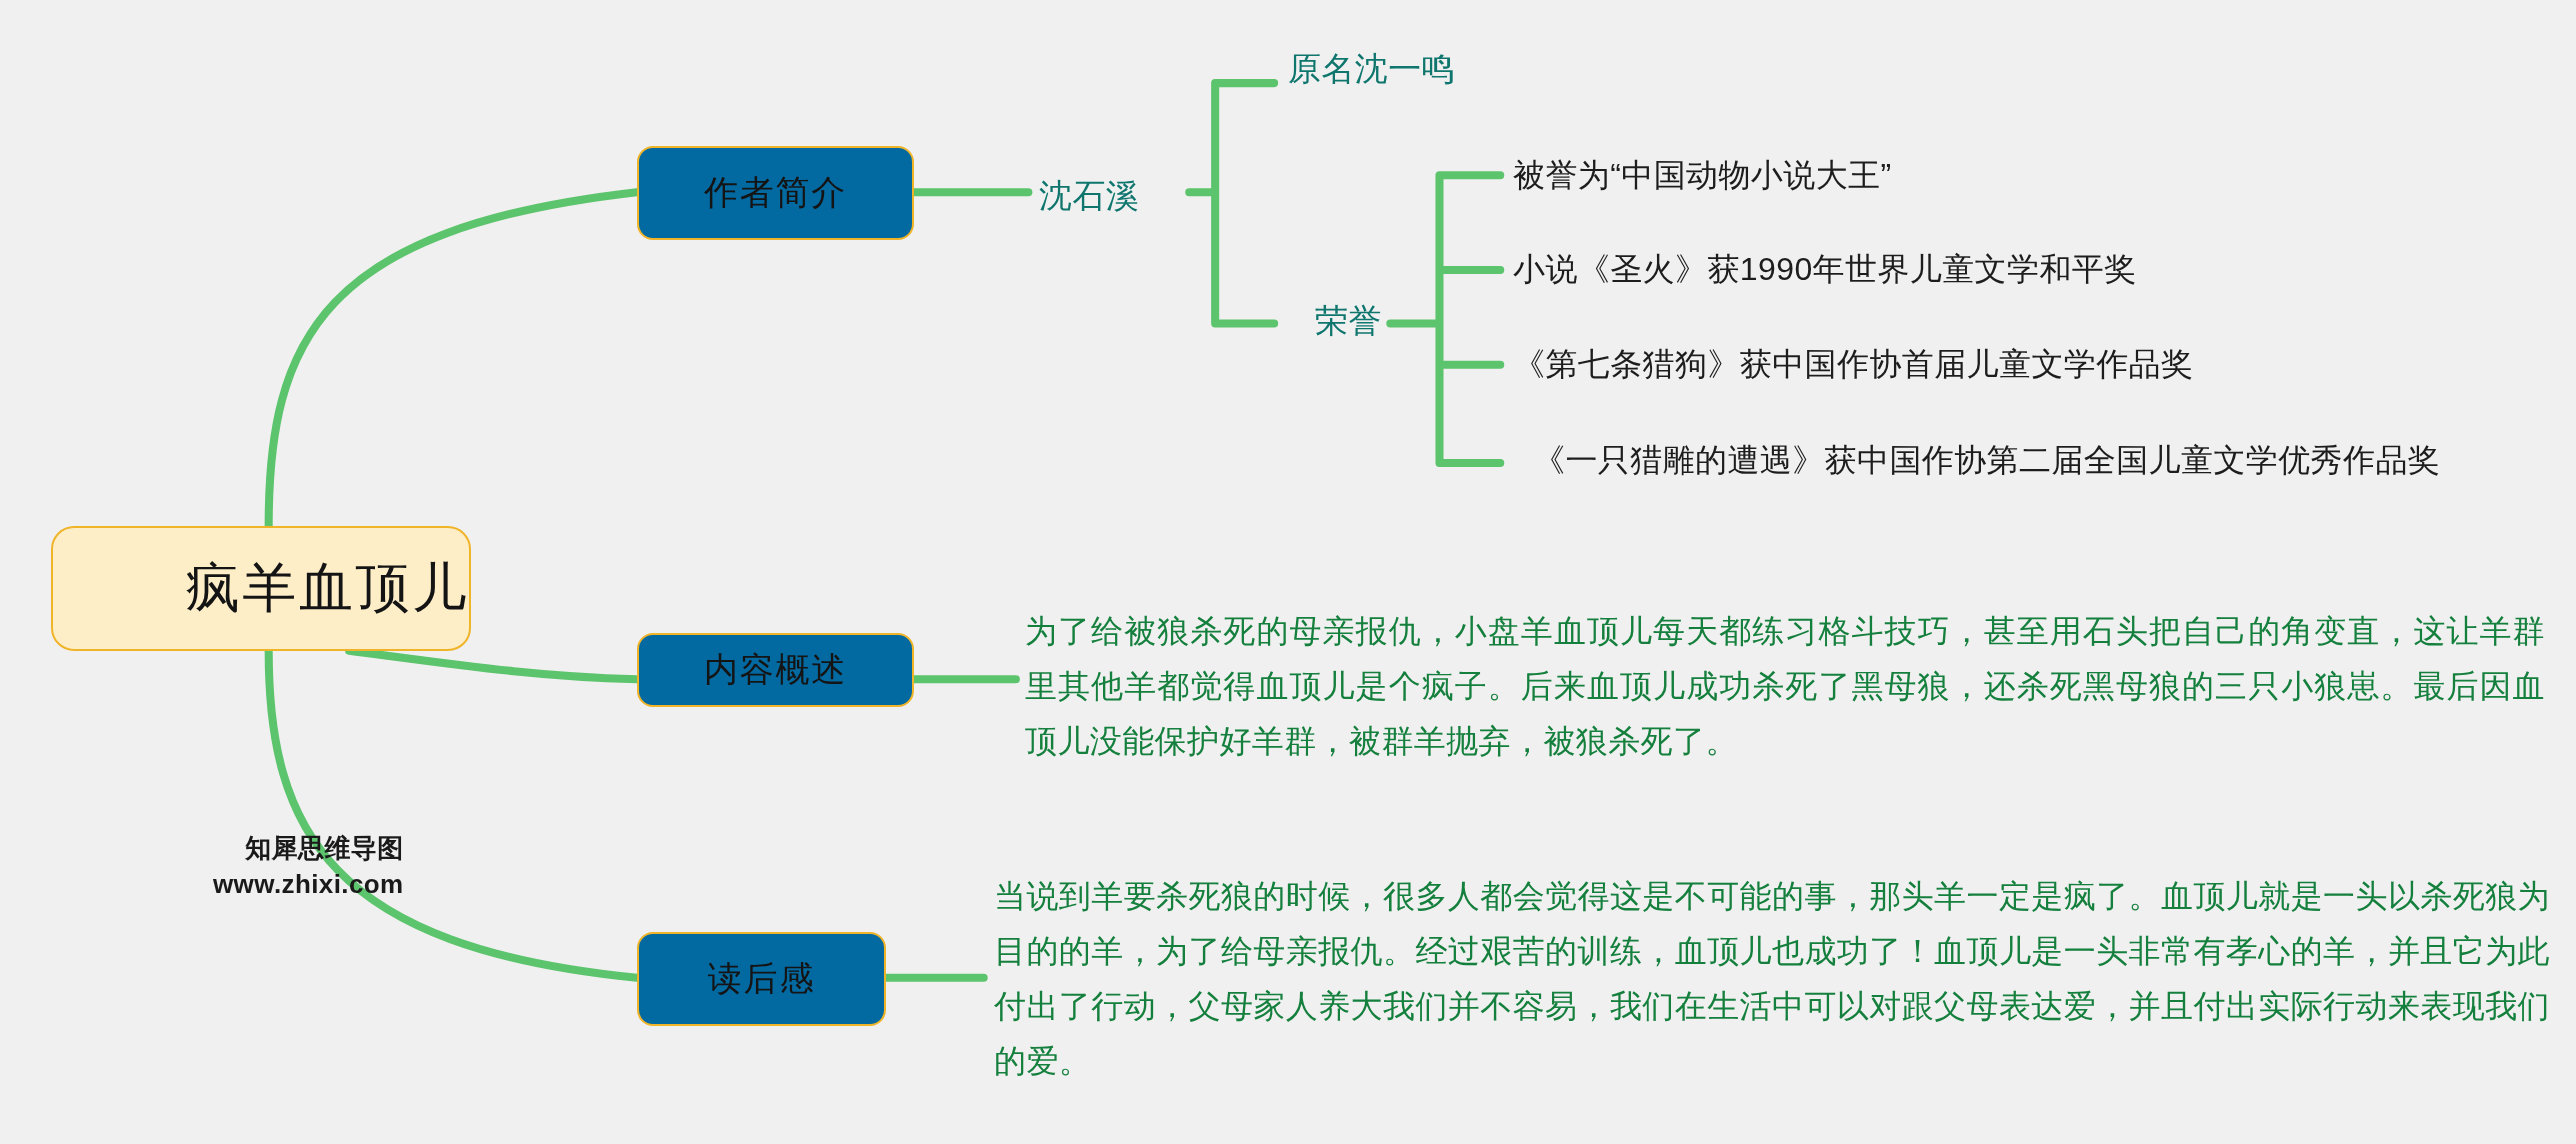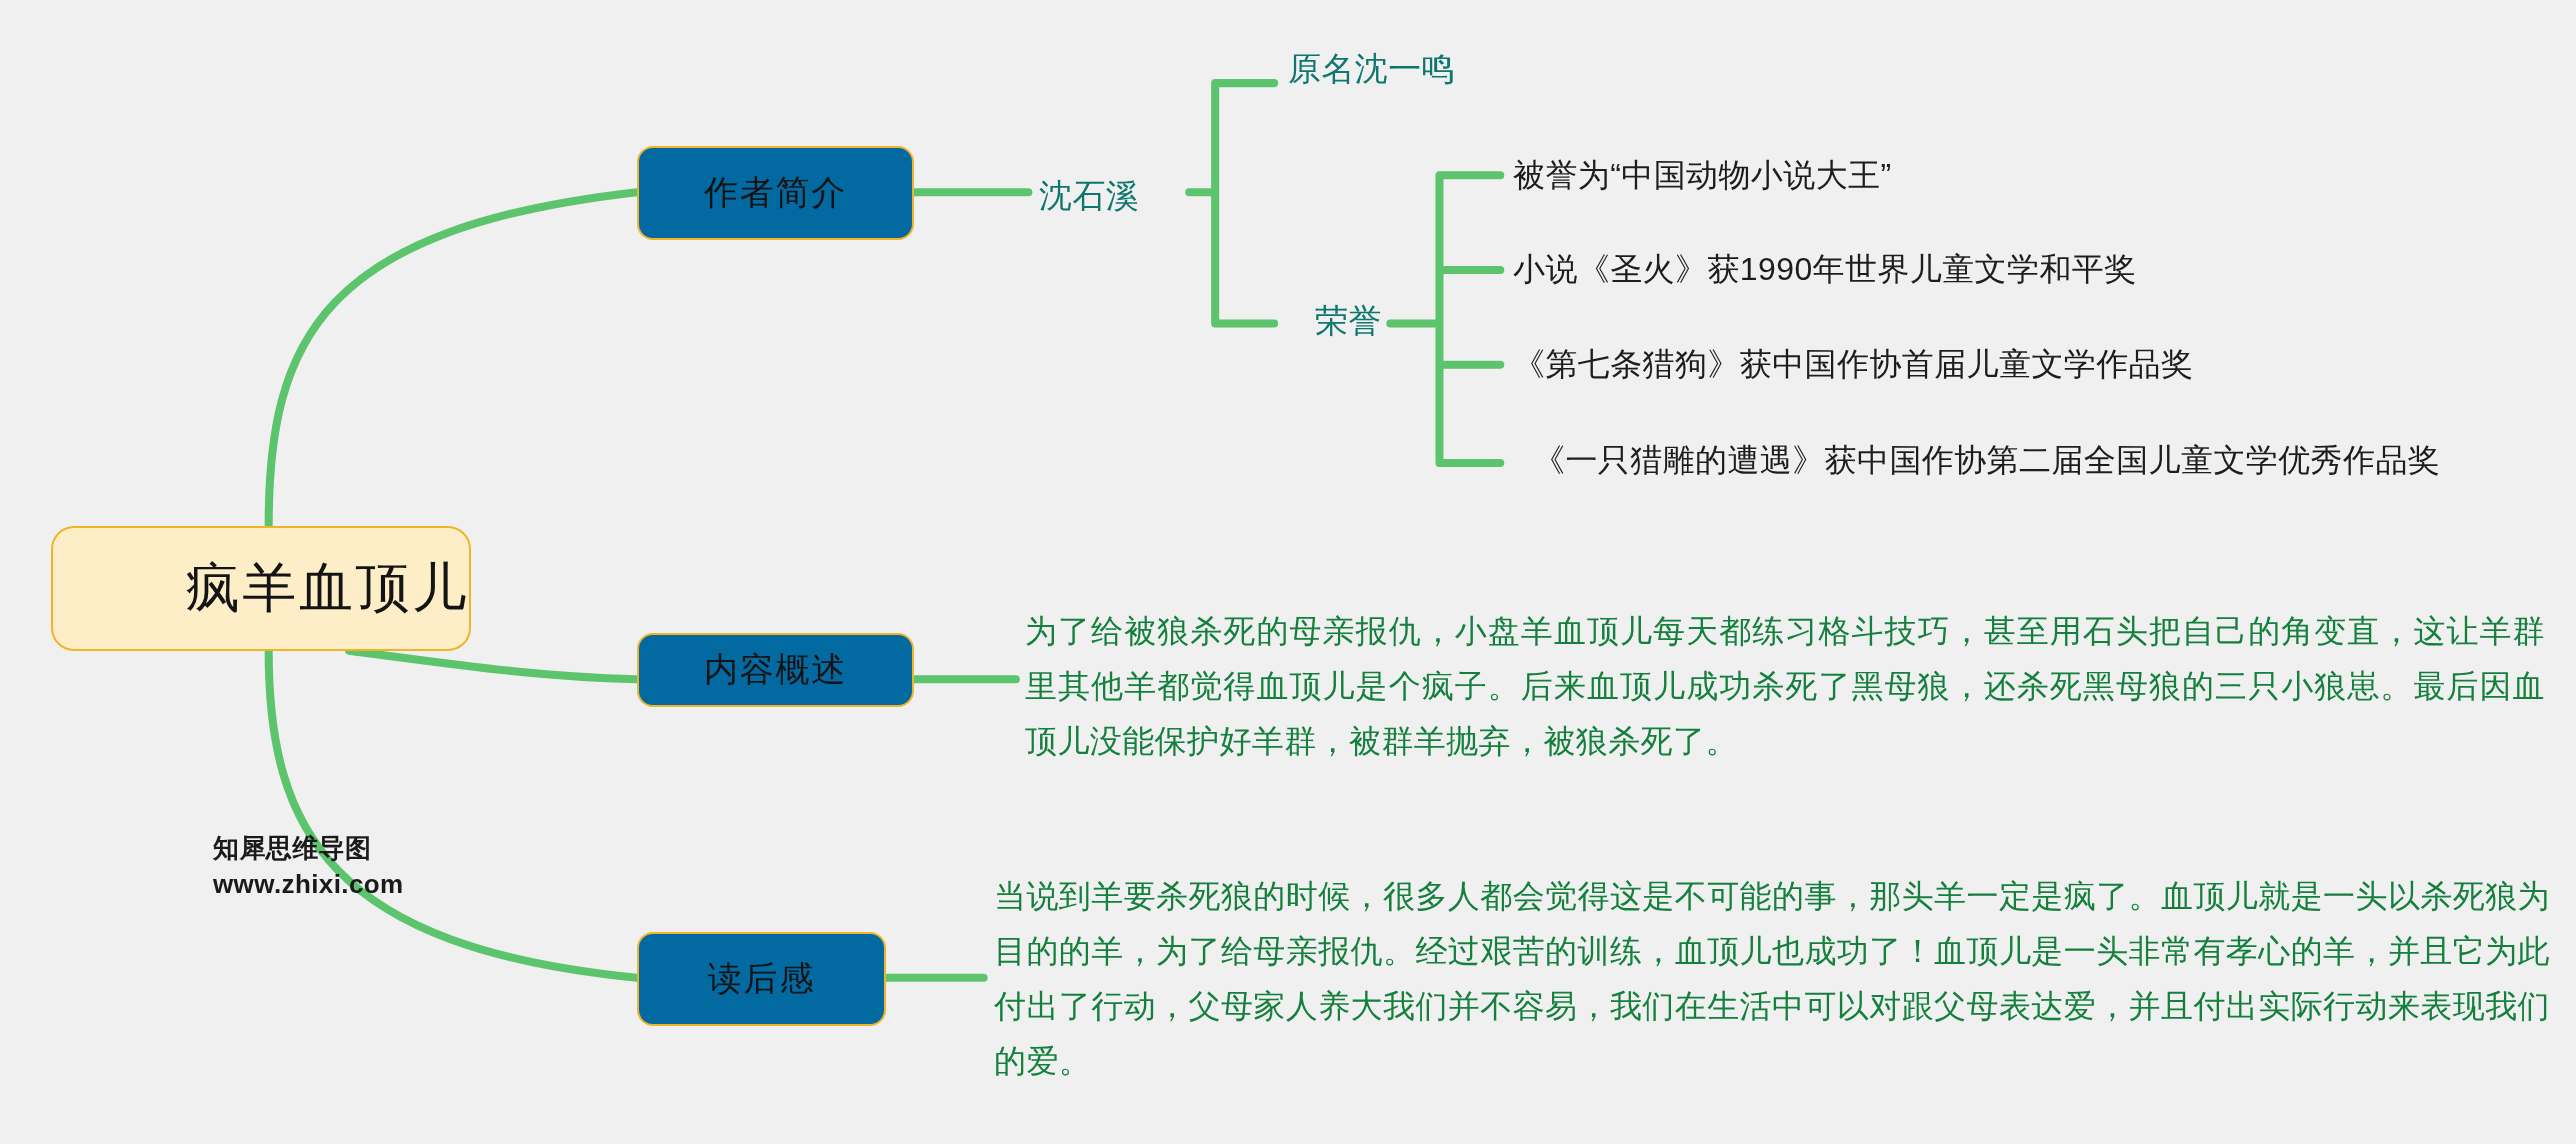--- a/index.html
+++ b/index.html
@@ -117,20 +117,21 @@
   
   .watermark {
     position: absolute;
     left: 213px;
     top: 830px;
     font-size: 26px;
     font-weight: bold;
     color: #1a1a1a;
     line-height: 36px;
     letter-spacing: 0.4px;
+    text-align: right;
   }
   .watermark div { white-space: nowrap; }
 </style>
 </head>
 <body>
 
 <div id="canvas">
 
   <svg id="edges" viewBox="0 0 2881 1280" xmlns="http://www.w3.org/2000/svg">
 

